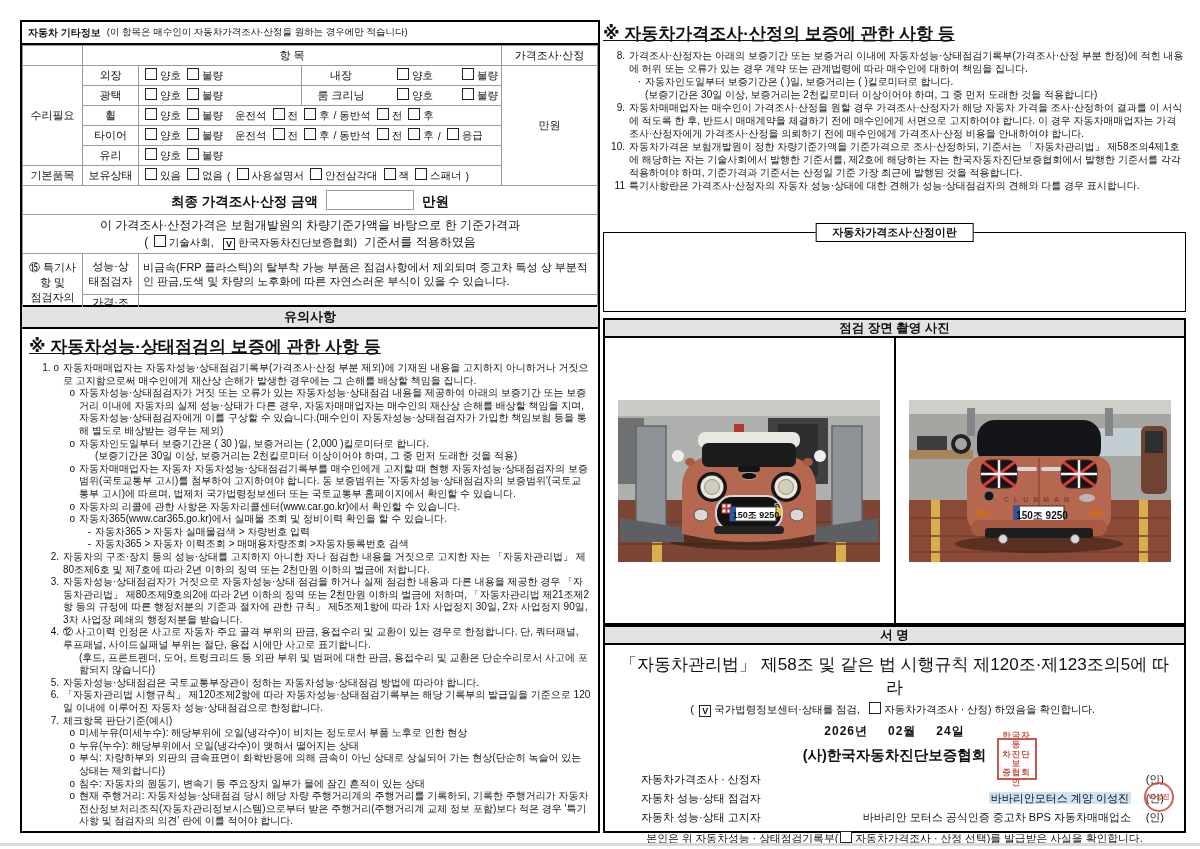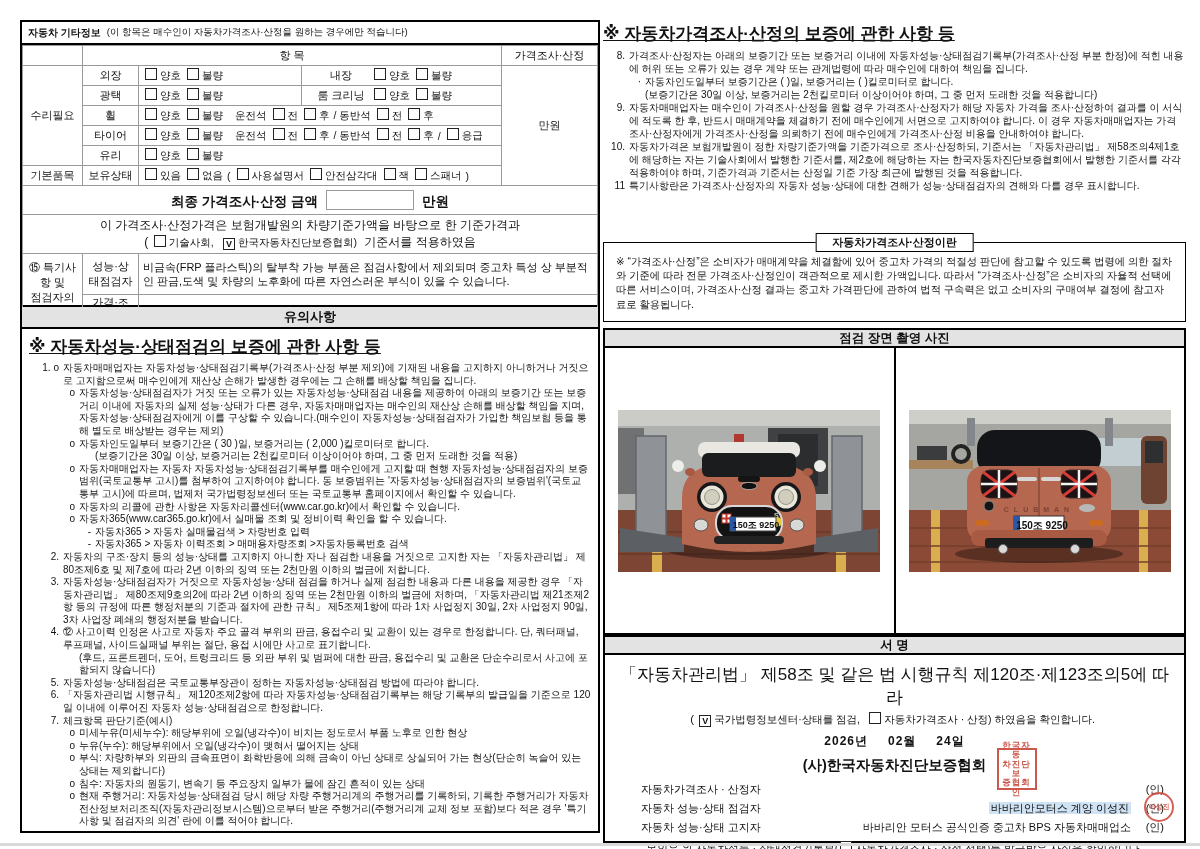--- a/index.html
+++ b/index.html
@@ -15,21 +15,21 @@
   .tbl-title .t1{font-weight:bold;font-size:10px;}
   .tbl-title .t2{font-size:9.5px;}
   table.grid{width:100%;border-collapse:collapse;table-layout:fixed;}
   table.grid td{border:1px solid #9a9a9a;font-size:11px;padding:0 4px;height:19px;vertical-align:middle;}
   table.grid tr.hr td{height:19px;font-size:11px;}
   td.c{text-align:center;}
   td.sm{font-size:10.5px;font-family:Liberation Serif, serif;}
   td.unit{font-size:11.5px;}
   .cellflex{display:flex;align-items:center;height:100%;}
   .g1{flex:0 0 158px;display:flex;align-items:center;}
-  .mid{border-left:1px solid #9a9a9a;padding-left:8px;display:flex;align-items:center;flex:1;height:100%;}
+  .mid{border-left:1px solid #9a9a9a;padding-left:8px;display:flex;align-items:center;flex:1;height:100%;gap:23px;}
   .midlab{width:62px;text-align:center;flex:0 0 62px;}
   .cb{display:inline-block;width:10px;height:10px;border:1.3px solid #222;background:#fff;
       vertical-align:-1px;margin:0 3px 0 2px;font:bold 9px/10px "Liberation Sans",sans-serif;
       text-align:center;color:#111;box-sizing:content-box;}
   .cbl{white-space:nowrap;font-size:10.5px;margin-right:4px;}
   tr.final td{height:28px;text-align:center;font-size:13px;}
   .final-label{font-weight:bold;font-size:13.5px;text-align:center;}
   .price-box{display:inline-block;width:86px;height:18px;border:1px solid #999;vertical-align:-4px;margin:0 8px;}
   tr.basis td{height:38px;text-align:center;font-size:12px;line-height:1.45;}
   td.sp-label{font-size:10.5px;line-height:1.35;}
@@ -49,21 +49,21 @@
   .law-row .tx{flex:1;}
   .law-row.lvl2 .mk{flex-basis:46px;}
   .law-row.lvl3 .mk{flex-basis:62px;}
   .wr .law-row .mk{flex-basis:22px;}
   .wr .law-row.lvl2 .mk{flex-basis:38px;}
 
   
   .wr{height:208px;overflow:hidden;}
   .wr .law-row{font-size:10px;line-height:1.3;}
   .defbox{position:relative;border:1.5px solid #000;height:80px;box-sizing:border-box;
-          padding:12px 12px 4px;margin-top:14px;}
+          padding:12px 20px 4px;margin-top:4px;}
   .defbox .tab{position:absolute;top:-10px;left:50%;transform:translateX(-50%);
                background:#fff;border:1.5px solid #000;padding:1px 16px;font-weight:bold;font-size:11px;white-space:nowrap;}
   .defbox .deftext{font-size:10.3px;line-height:1.38;}
   .bar-photos{height:20px;margin-top:6px;font-size:12.5px;}
   .photobox{border:2px solid #000;border-top:none;height:287px;box-sizing:border-box;display:flex;}
   .photocell{flex:1;display:flex;align-items:center;justify-content:center;background:#fff;}
   .photocell+.photocell{border-left:2px solid #000;}
   .bar-sign{height:20px;font-size:12.5px;}
   .signbox{border:2px solid #000;border-top:none;height:188px;box-sizing:border-box;
            padding:5px 14px 3px;position:relative;font-size:11px;}
@@ -385,21 +385,20 @@
 
           <div class="law-row lvl1">
             <span class="mk">11</span>
             <span class="tx">특기사항란은 가격조사·산정자의 자동차 성능·상태에 대한 견해가 성능·상태점검자의 견해와 다를 경우 표시합니다.</span>
           </div>
         </div>
     </div>
 
     <div class="defbox">
       <div class="tab">자동차가격조사·산정이란</div>
-      <div class="deftext">※ “가격조사·산정”은 소비자가 매매계약을 체결함에 있어 중고차 가격의 적절성 판단에 참고할 수 있도록 법령에 의한 절차와 기준에 따라 전문 가격조사·산정인이 객관적으로 제시한 가액입니다. 따라서 “가격조사·산정”은 소비자의 자율적 선택에 따른 서비스이며, 가격조사·산정 결과는 중고차 가격판단에 관하여 법적 구속력은 없고 소비자의 구매여부 결정에 참고자료로 활용됩니다.</div>
     </div>
 
     <div class="bar bar-photos">점검 장면 촬영 사진</div>
 
     <div class="photobox">
       <div class="photocell">
 
         <svg width="262" height="162" viewBox="0 0 262 162">
           <rect x="0" y="0" width="262" height="162" fill="#aeb0ae"></rect>
           <rect x="0" y="0" width="262" height="16" fill="#cbccc8"></rect>

